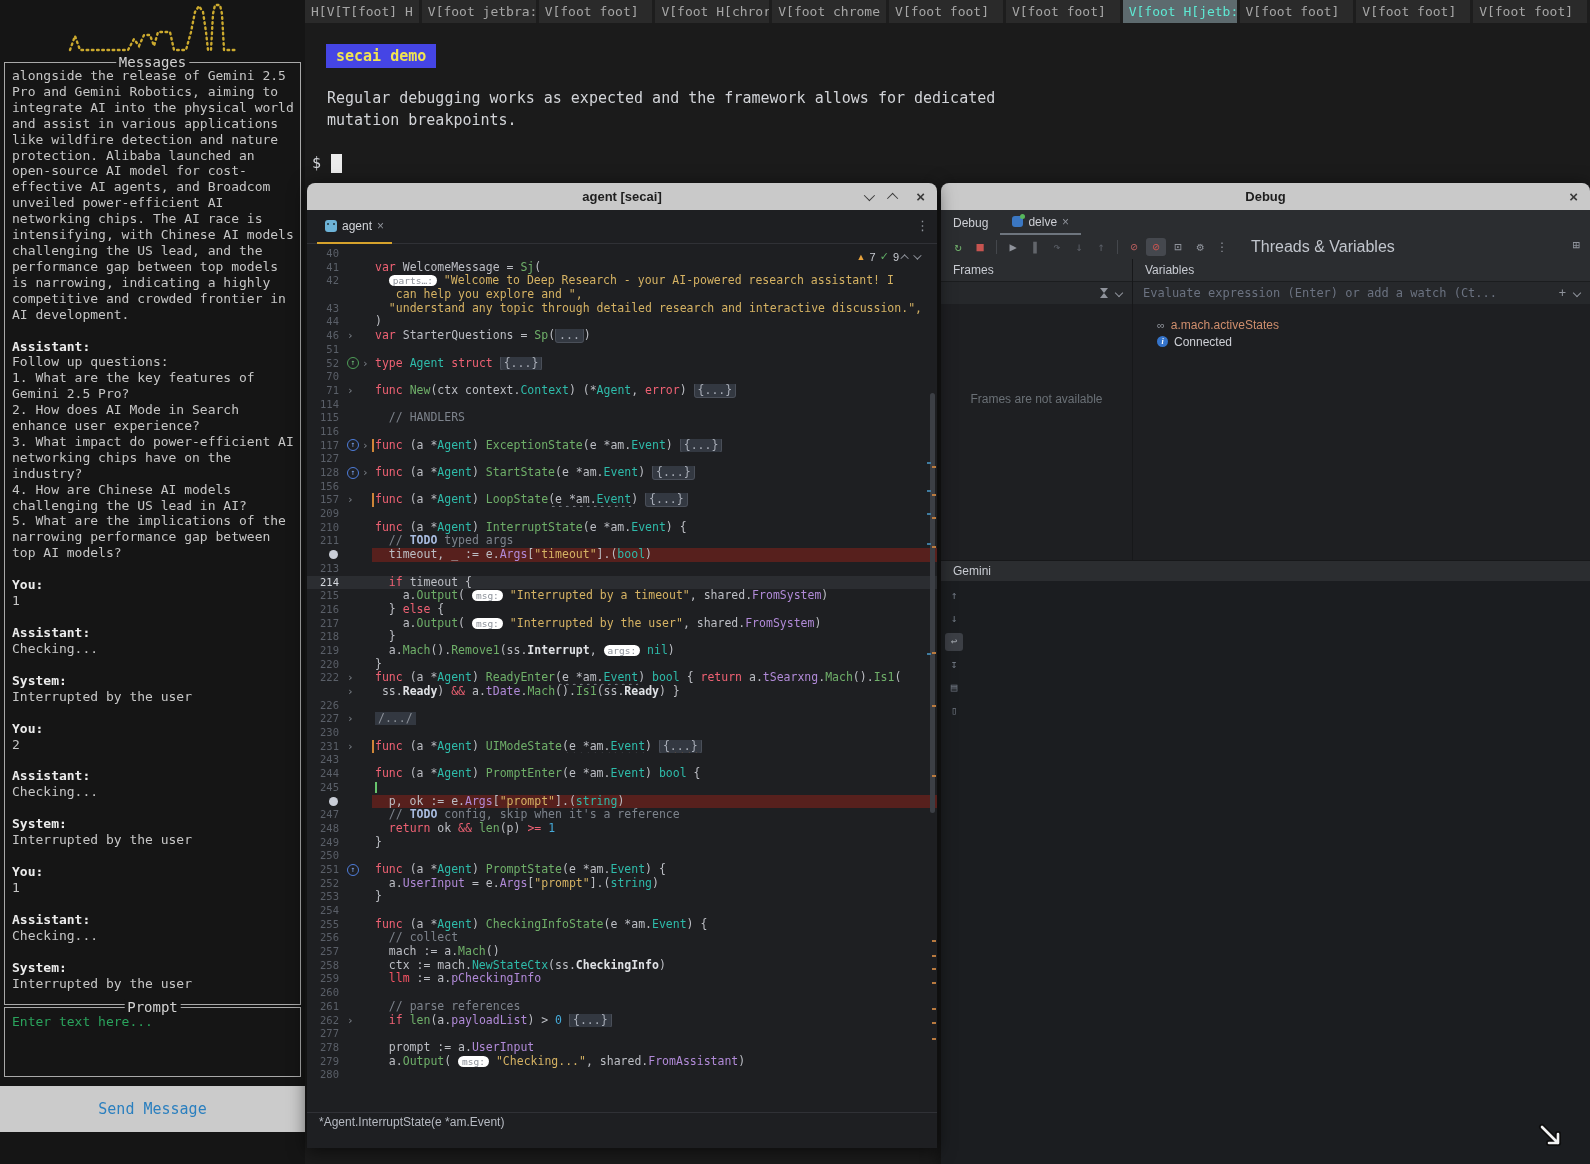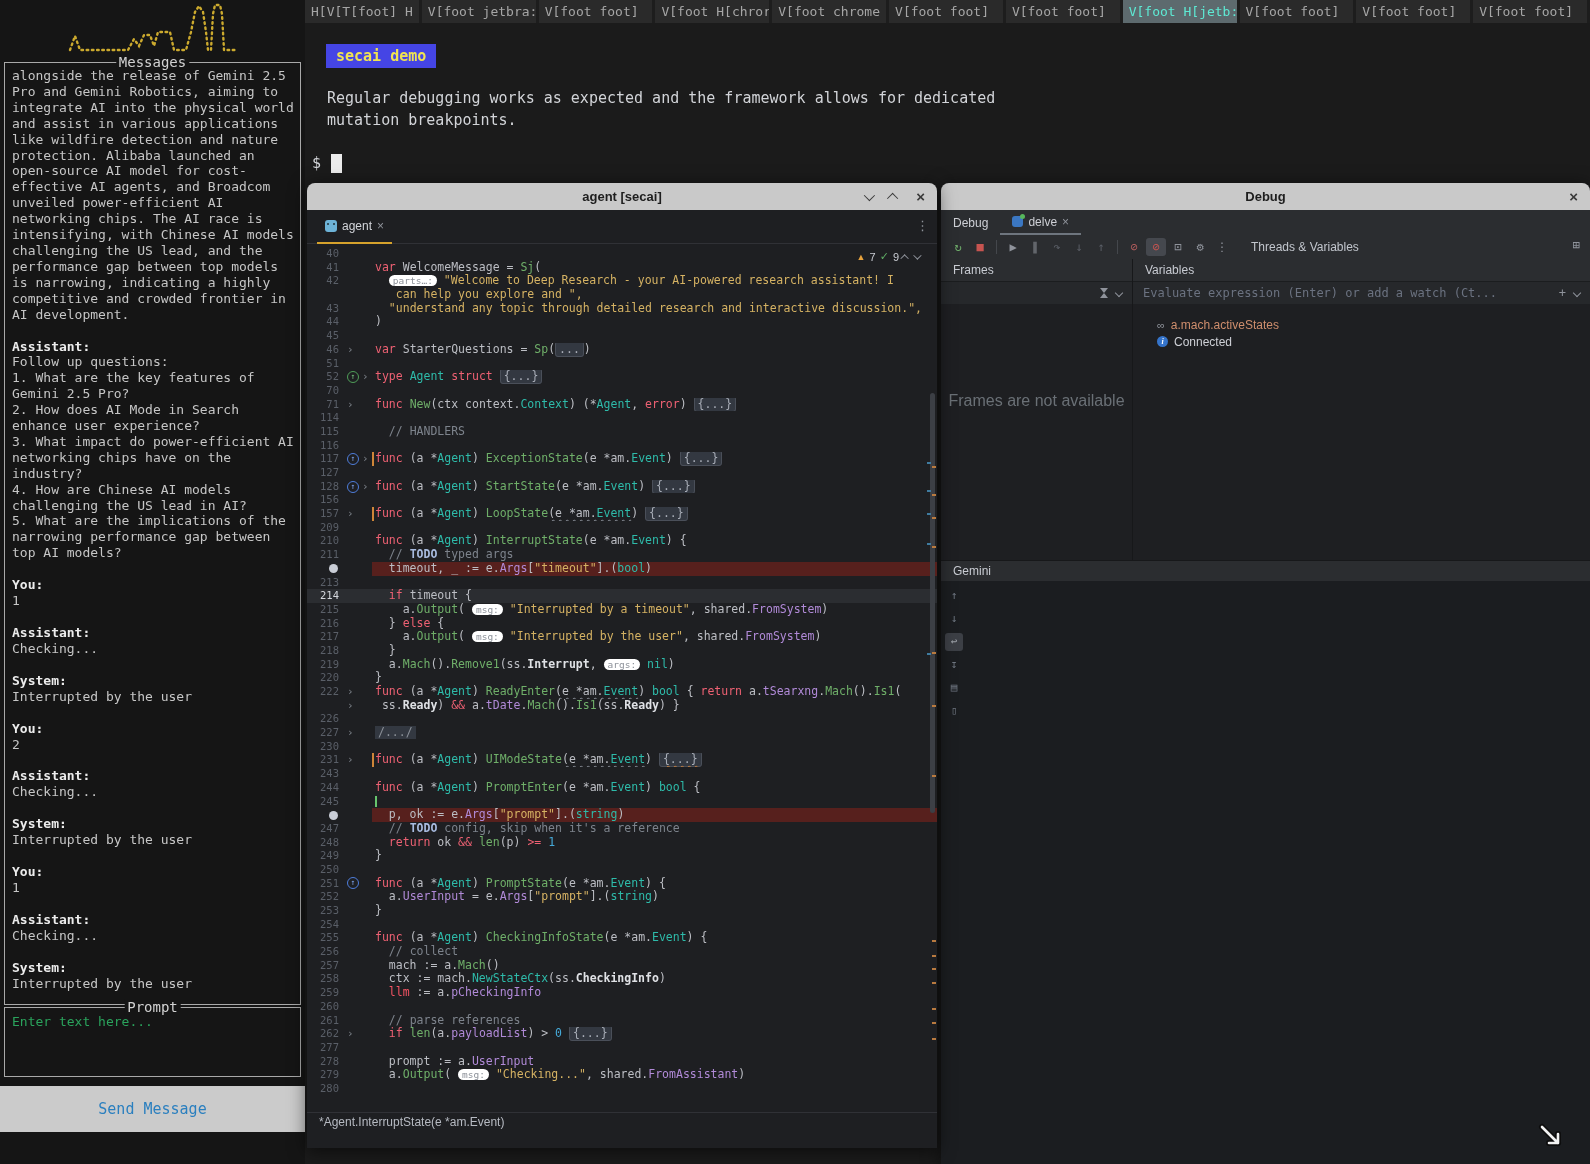--- a/index.html
+++ b/index.html
@@ -100,36 +100,36 @@
   #dbg-tabs{position:absolute;left:0;top:27px;width:100%;height:25px;background:#2b2d30;
       display:flex;align-items:center;font-family:"Liberation Sans",sans-serif;font-size:12px;color:#ced0d6;}
   .dtab{display:flex;align-items:center;gap:5px;padding:0 12px;height:100%;box-sizing:border-box;}
   .dtab.active{border-bottom:2px solid #6e757e;}
   .dlv{width:11px;height:11px;border-radius:3px;background:#3b77c2;position:relative;display:inline-block;}
   .dlv::after{content:'';position:absolute;right:-2px;top:-2px;width:5px;height:5px;border-radius:50%;background:#57b75c;}
   #dbg-toolbar{position:absolute;left:0;top:52px;width:100%;height:24px;display:flex;align-items:center;padding-left:6px;box-sizing:border-box;}
   .dico{width:20px;height:18px;text-align:center;line-height:18px;font-size:12px;margin:0 1px;border-radius:3px;}
   .dico.boxed{background:#45484e;}
   .tsep{width:1px;height:14px;background:#44474c;margin:0 5px;}
-  #threads-label{font-family:"Liberation Sans",sans-serif;font-size:12px;color:#c2c6cd;margin-left:18px;}
+  #threads-label{font-family:"Liberation Sans",sans-serif;font-size:16px;color:#c2c6cd;margin-left:18px;}
   #layout-ico{position:absolute;right:10px;top:55px;color:#8f939b;font-size:12px;}
   #dbg-main{position:absolute;left:0;top:76px;width:100%;height:301px;background:#1e1f22;}
   #frames-col{position:absolute;left:0;top:0;width:192px;height:100%;border-right:1px solid #17181a;box-sizing:border-box;}
   #vars-col{position:absolute;left:192px;top:0;right:0;height:100%;}
   .col-head{height:22px;background:#2b2d30;border-bottom:1px solid #1b1d1f;
       font-family:"Liberation Sans",sans-serif;font-size:12px;color:#c8cbd2;line-height:22px;padding-left:12px;}
   #frames-tools{height:22px;background:#26282b;display:flex;justify-content:flex-end;align-items:center;gap:8px;padding-right:10px;}
   .hg{position:relative;width:8px;height:10px;display:inline-block;}
   .hg::before{content:'';position:absolute;left:0;top:0;border-left:4px solid transparent;border-right:4px solid transparent;border-top:5px solid #8f939b;}
   .hg::after{content:'';position:absolute;left:0;bottom:0;border-left:4px solid transparent;border-right:4px solid transparent;border-bottom:5px solid #8f939b;}
   .chev-s{width:5px;height:5px;border-right:1.4px solid #8f939b;border-bottom:1.4px solid #8f939b;display:inline-block;transform:rotate(45deg);}
   #evaluate{height:22px;background:#26282b;display:flex;align-items:center;
       font-size:12px;color:#6b7280;padding:0 10px;gap:8px;}
   #eval-ph{flex:1;white-space:nowrap;overflow:hidden;}
-  #frames-empty{margin-top:88px;text-align:center;font-family:"Liberation Sans",sans-serif;font-size:16px;color:#6a7076;}
+  #frames-empty{margin-top:88px;text-align:center;font-family:"Liberation Sans",sans-serif;font-size:12px;color:#6a7076;}
   #watches{padding:12px 0 0 24px;font-family:"Liberation Sans",sans-serif;font-size:12px;}
   .watch-row{display:flex;align-items:center;gap:6px;height:17px;}
   .w-orange{color:#cf8e6d;}
   .w-white{color:#ced0d6;}
   .glasses{color:#8f939b;font-size:11px;}
   .infoi{width:11px;height:11px;border-radius:50%;background:#3574cb;color:#fff;font-size:8px;line-height:11px;
       text-align:center;font-family:"Liberation Serif",serif;font-style:italic;font-weight:bold;display:inline-block;}
   #console-head{position:absolute;left:0;top:377px;width:100%;height:21px;background:#2b2d30;border-top:1px solid #17181a;
       font-family:"Liberation Sans",sans-serif;font-size:12px;color:#c8cbd2;line-height:21px;padding-left:12px;box-sizing:border-box;}
   #console-body{position:absolute;left:0;top:398px;width:100%;bottom:0;background:#1b1d20;}
@@ -226,21 +226,20 @@
         <span class="chev up"></span>
         <span class="chev down"></span>
       </div>
       <div id="code">
           <div class="crow"><span class="ln">40</span><span class="gut"></span><span class="ctext"></span></div>
           <div class="crow"><span class="ln">41</span><span class="gut"></span><span class="ctext"><span class="tk-k">var</span><span class="tk-d"> WelcomeMessage = </span><span class="tk-f">Sj</span><span class="tk-d">(</span></span></div>
           <div class="crow"><span class="ln">42</span><span class="gut"></span><span class="ctext"><span class="tk-d">  </span><span class="tk-i">parts…:</span><span class="tk-d"> </span><span class="tk-s">"Welcome to Deep Research - your AI-powered research assistant! I</span></span></div>
           <div class="crow"><span class="ln"></span><span class="gut"></span><span class="ctext"><span class="tk-d">   </span><span class="tk-s">can help you explore and ",</span></span></div>
           <div class="crow"><span class="ln">43</span><span class="gut"></span><span class="ctext"><span class="tk-d">  </span><span class="tk-s">"understand any topic through detailed research and interactive discussion.",</span></span></div>
           <div class="crow"><span class="ln">44</span><span class="gut"></span><span class="ctext"><span class="tk-d">)</span></span></div>
-          <div class="crow"><span class="ln">45</span><span class="gut"></span><span class="ctext"></span></div>
           <div class="crow"><span class="ln">46</span><span class="gut"><span class="farrow">›</span></span><span class="ctext"><span class="tk-k">var</span><span class="tk-d"> StarterQuestions = </span><span class="tk-f">Sp</span><span class="tk-d">(</span><span class="tk-fo">...</span><span class="tk-d">)</span></span></div>
           <div class="crow"><span class="ln">51</span><span class="gut"></span><span class="ctext"></span></div>
           <div class="crow"><span class="ln">52</span><span class="gut"><span class="gico impl">↑</span><span class="farrow">›</span></span><span class="ctext"><span class="tk-k">type</span><span class="tk-d"> </span><span class="tk-t">Agent</span><span class="tk-d"> </span><span class="tk-k">struct</span><span class="tk-d"> </span><span class="tk-fo">{...}</span></span></div>
           <div class="crow"><span class="ln">70</span><span class="gut"></span><span class="ctext"></span></div>
           <div class="crow"><span class="ln">71</span><span class="gut"><span class="farrow">›</span></span><span class="ctext"><span class="tk-k">func</span><span class="tk-d"> </span><span class="tk-f">New</span><span class="tk-d">(ctx context.</span><span class="tk-t">Context</span><span class="tk-d">) (*</span><span class="tk-t">Agent</span><span class="tk-d">, </span><span class="tk-k">error</span><span class="tk-d">) </span><span class="tk-fo">{...}</span></span></div>
           <div class="crow"><span class="ln">114</span><span class="gut"></span><span class="ctext"></span></div>
           <div class="crow"><span class="ln">115</span><span class="gut"></span><span class="ctext"><span class="tk-d">  </span><span class="tk-c">// HANDLERS</span></span></div>
           <div class="crow"><span class="ln">116</span><span class="gut"></span><span class="ctext"></span></div>
           <div class="crow"><span class="ln">117</span><span class="gut"><span class="gico ovr">↑</span><span class="farrow">›</span></span><span class="ctext bar"><span class="tk-k">func</span><span class="tk-d"> (a *</span><span class="tk-t">Agent</span><span class="tk-d">) </span><span class="tk-f">ExceptionState</span><span class="tk-d">(e *am.</span><span class="tk-t">Event</span><span class="tk-d">) </span><span class="tk-fo">{...}</span></span></div>
           <div class="crow"><span class="ln">127</span><span class="gut"></span><span class="ctext"></span></div>

